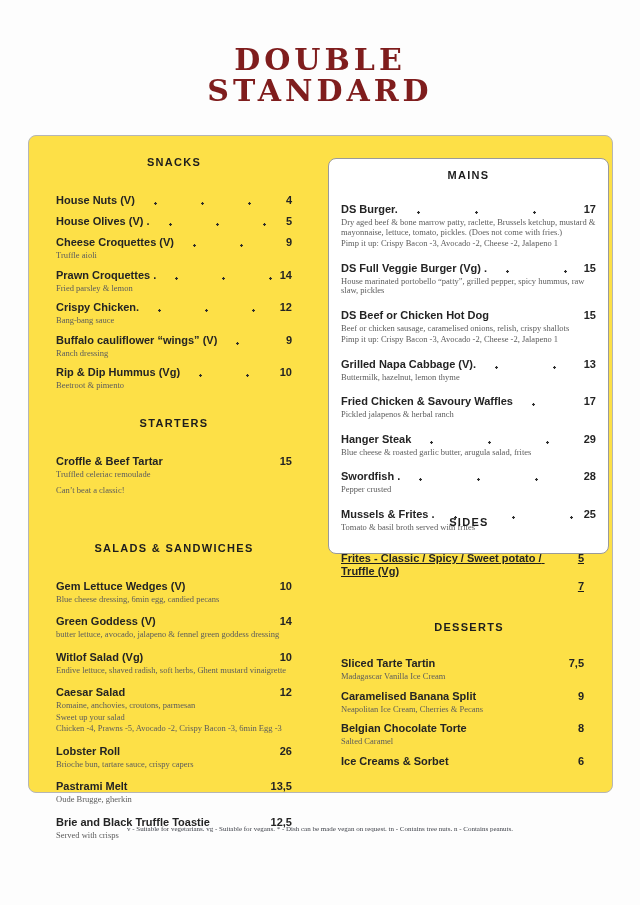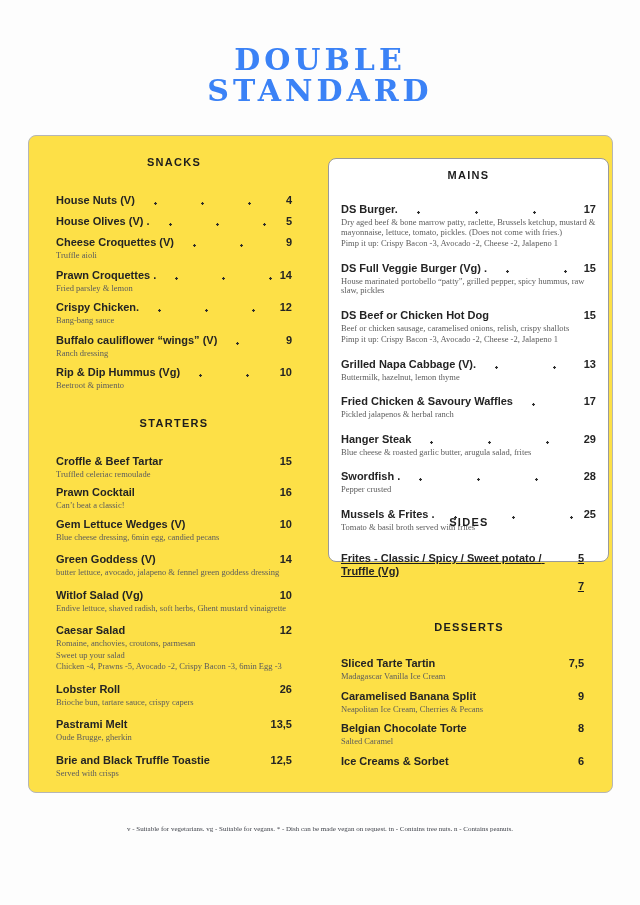--- a/index.html
+++ b/index.html
@@ -19,21 +19,21 @@
   
   .card{
     position:absolute;left:28px;top:135px;width:583px;height:656px;
     border:1px solid #b6b6b6;border-radius:8px;background:#fde047;
   }
   
   .left-col{position:absolute;left:27px;top:20px;width:236px;}
   .mains-box{
     position:absolute;left:299px;top:22px;width:281px;box-sizing:border-box;
     border:1px solid #9a9a9a;border-radius:8px;
-    padding:10px 12px 16px 12px;background:#fff;
+    padding:10px 12px 8px 12px;background:#fff;
   }
   .right-col{position:absolute;left:299px;top:380px;width:282px;}
   .right-col .menu-item{margin-left:13px;margin-right:26px;}
   
   .section-header{
     text-align:center;font-size:11px;font-weight:bold;
     letter-spacing:1.3px;color:#1d1d1d;margin-bottom:26px;
   }
   #left-col section + section .section-header{margin-top:26px;}
   #left-col section:nth-of-type(3) .section-header{margin-top:46px;}
@@ -66,21 +66,21 @@
   
   .footer{
     position:absolute;top:824px;left:0;width:100%;text-align:center;
     font-family:"Liberation Serif",serif;font-size:7px;line-height:10px;
     color:#3f424a;
   }
 </style>
 </head>
 <body>
 
-<header class="logo" style="color: #3b82f6; text-align: center;">
+<header class="logo" style="color: #7f1d1d; text-align: center;">
   <div>DOUBLE</div>
   <div>STANDARD</div>
 </header>
 
 <main class="card">
   <div id="left-col" class="left-col">
       <section class="menu-section">
         <div class="section-header">SNACKS</div>
         <div class="menu-item">
           <div class="item-row">
@@ -141,29 +141,25 @@
         <div class="section-header">STARTERS</div>
         <div class="menu-item">
           <div class="item-row">
             <span class="item-name">Croffle &amp; Beef Tartar</span>
             <span class="leader"></span>
             <span class="item-price">15</span>
           </div>
           <div class="item-desc">Truffled celeriac remoulade</div>
         </div>
         <div class="menu-item">
-          <div class="item-row">
-            <span class="item-name">Prawn Cocktail</span>
-            <span class="leader"></span>
-            <span class="item-price">16</span>
-          </div>
           <div class="item-desc">Can’t beat a classic!</div>
         </div>
       </section>
       <section class="menu-section">
+        <div class="section-header">SALADS &amp; SANDWICHES</div>
         <div class="menu-item">
           <div class="item-row">
             <span class="item-name">Gem Lettuce Wedges (V)</span>
             <span class="leader"></span>
             <span class="item-price">10</span>
           </div>
           <div class="item-desc">Blue cheese dressing, 6min egg, candied pecans</div>
         </div>
         <div class="menu-item">
           <div class="item-row">

